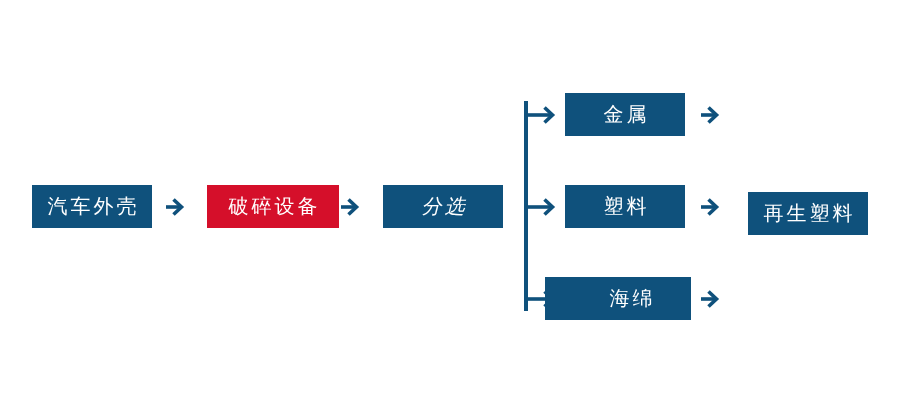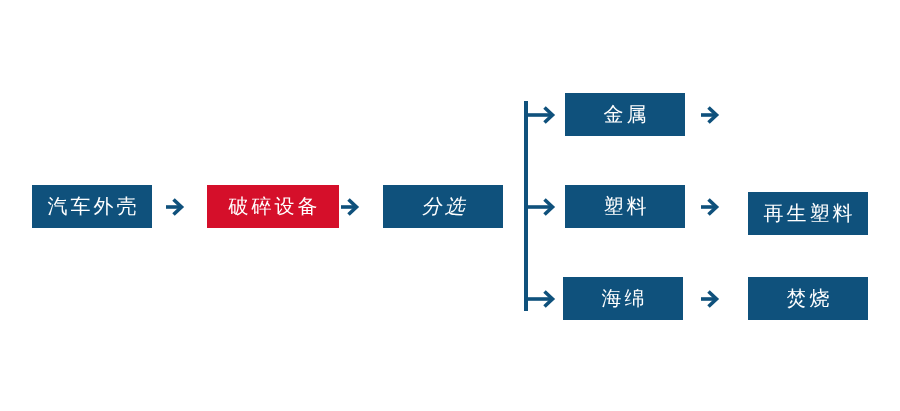--- a/index.html
+++ b/index.html
@@ -91,20 +91,19 @@
   <svg class="arrow" style="left:700px; top:198px;" width="24" height="18" viewBox="0 0 24 18" aria-hidden="true">
     <path d="M1 9 H15" stroke="currentColor" stroke-width="3.6" fill="none"></path>
     <path d="M8.5 1.5 L16.5 9 L8.5 16.5" stroke="currentColor" stroke-width="3.6" fill="none"></path>
   </svg>
   <div class="node" style="left:748px; top:185px;margin-top:7px;">再生塑料</div>
 
   <svg class="arrow" style="left:526px; top:290px;" width="34" height="18" viewBox="0 0 34 18" aria-hidden="true">
     <path d="M0 9 H25" stroke="currentColor" stroke-width="3.6" fill="none"></path>
     <path d="M18.5 1.5 L26.5 9 L18.5 16.5" stroke="currentColor" stroke-width="3.6" fill="none"></path>
   </svg>
-  <div class="node" style="left:563px; top:277px;">海绵</div>
+  <div class="node" style="left:545px; top:277px;padding-left:26px;">海绵</div>
   <svg class="arrow" style="left:700px; top:290px;" width="24" height="18" viewBox="0 0 24 18" aria-hidden="true">
     <path d="M1 9 H15" stroke="currentColor" stroke-width="3.6" fill="none"></path>
     <path d="M8.5 1.5 L16.5 9 L8.5 16.5" stroke="currentColor" stroke-width="3.6" fill="none"></path>
   </svg>
-  <div class="node" style="left:748px; top:277px;">焚烧</div>
 
 </div>
 
 </body></html>

